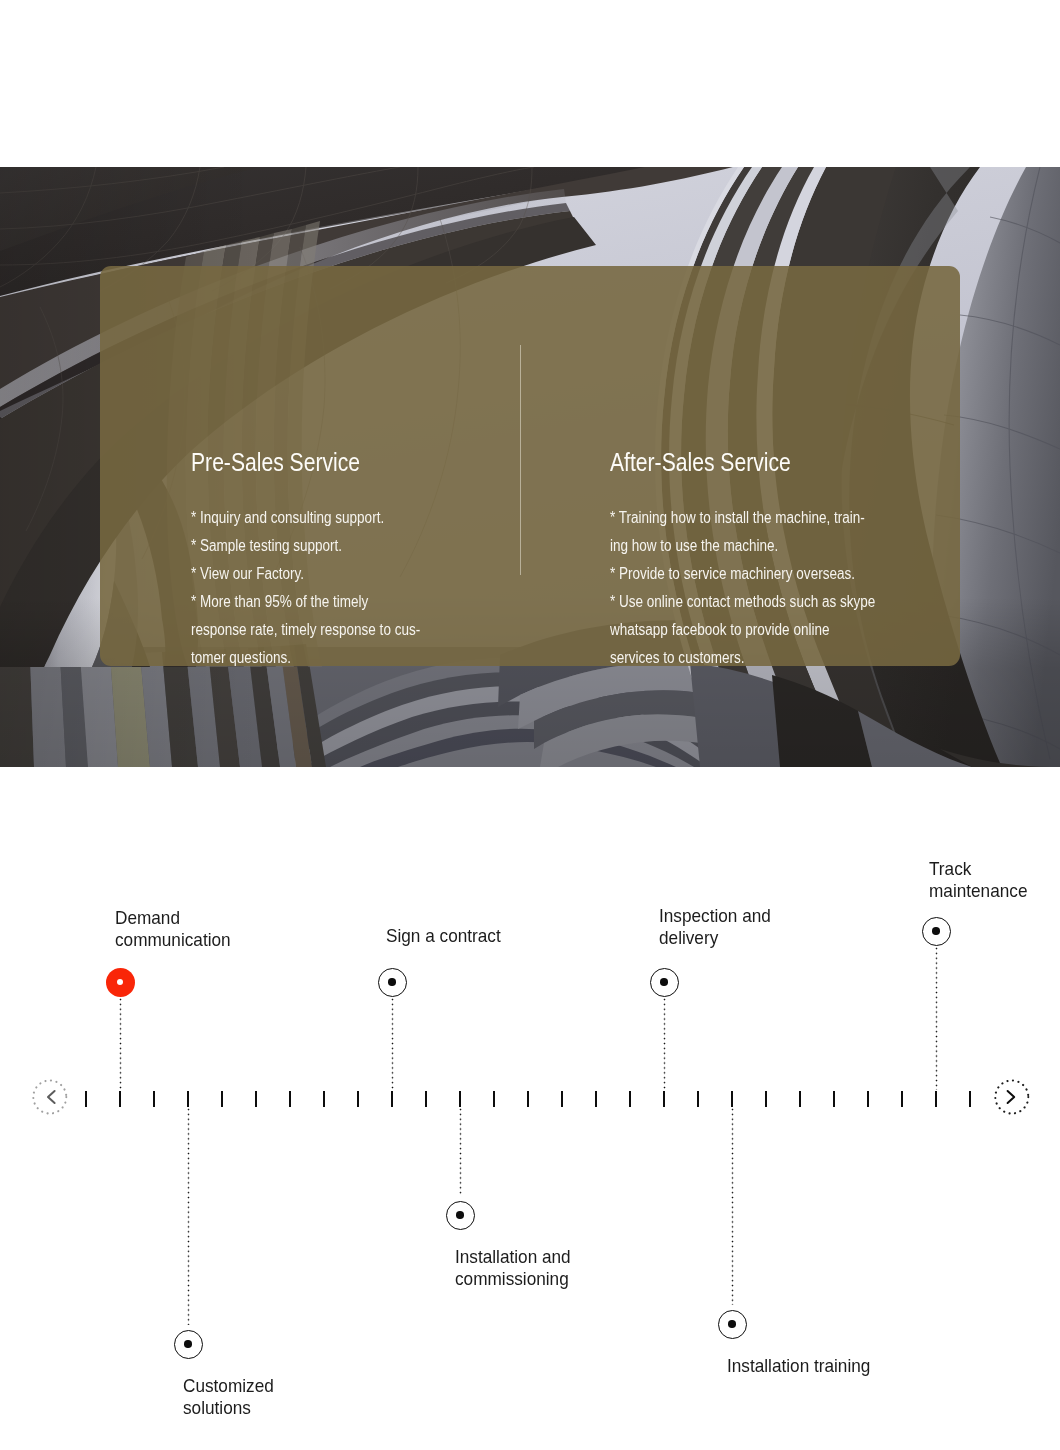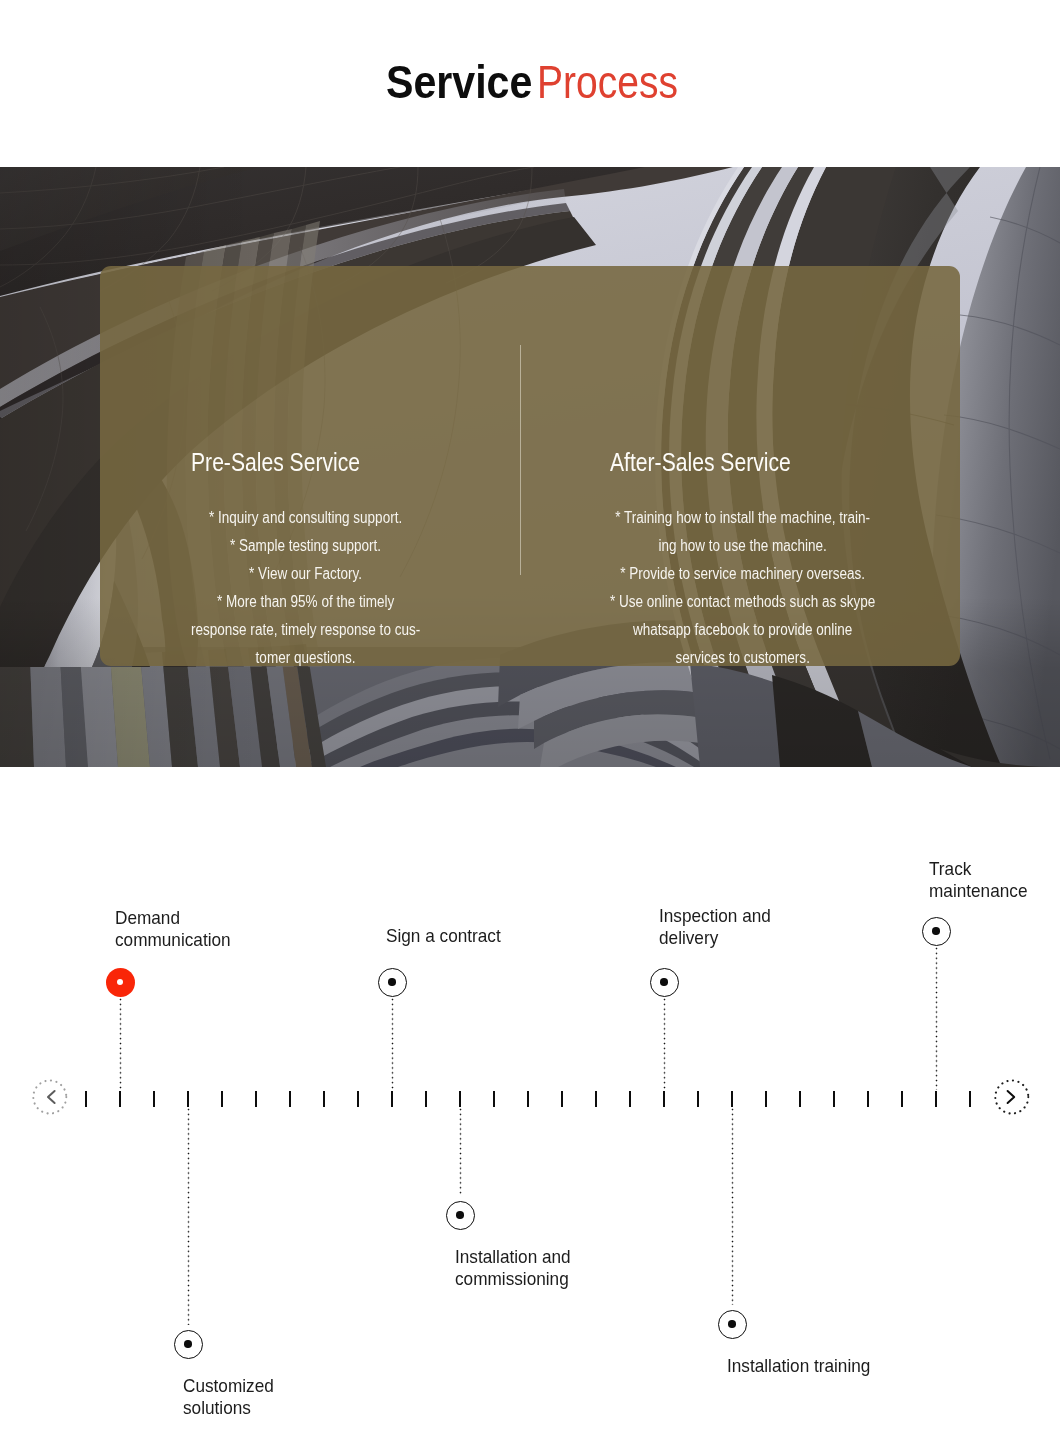--- a/index.html
+++ b/index.html
@@ -7,21 +7,21 @@
   .page{position:relative;width:1060px;height:1450px;}
   
   .heading{position:absolute;left:0;top:0;width:1060px;height:167px;}
   .heading-inner{position:absolute;left:0;top:54px;width:1060px;white-space:nowrap;}
   .h-bold{position:absolute;left:386px;top:0;font-size:47px;font-weight:700;color:#0d0d0d;letter-spacing:0px;display:inline-block;transform:scaleX(0.875);transform-origin:left top;}
   .h-light{position:absolute;left:537px;top:0;font-size:47px;font-weight:400;color:#df4130;letter-spacing:0px;display:inline-block;transform:scaleX(0.83);transform-origin:left top;}
   
   .banner{position:absolute;left:0;top:167px;width:1060px;height:600px;overflow:hidden;}
   .banner svg{position:absolute;left:0;top:0;}
   .panel{position:absolute;left:100px;top:99px;width:860px;height:400px;border-radius:11px;
-         background:rgba(118,104,64,0.885);text-align:center;}
+         background:rgba(118,104,64,0.885);}
   .panel-col{position:absolute;top:0;}
   .p-title{position:absolute;top:182px;font-size:25px;color:#fdfcf8;font-weight:400;letter-spacing:0px;white-space:nowrap;transform:scaleX(0.845);transform-origin:left top;}
   .p-body{position:absolute;top:238px;}
   .p-line{font-size:16px;color:#f6f4ef;line-height:28px;letter-spacing:0px;white-space:nowrap;transform:scaleX(0.845);transform-origin:left top;}
   .divider{position:absolute;left:420px;top:79px;width:1px;height:230px;background:rgba(232,228,214,0.55);}
   
   .timeline{position:absolute;left:0;top:767px;width:1060px;height:683px;}
   .tl-label{position:absolute;font-size:19px;color:#1c1c1c;line-height:21.5px;white-space:pre-line;transform:scaleX(0.905);transform-origin:left top;}
   .node{position:absolute;width:29px;height:29px;border-radius:50%;box-sizing:border-box;}
   .node-ring{border:1.6px solid #0d0d0d;background:#fff;}
@@ -30,26 +30,20 @@
   .node-active::after{content:"";position:absolute;left:50%;top:50%;width:6px;height:6px;margin:-3px 0 0 -3px;border-radius:50%;background:#fff;}
   .connector{position:absolute;width:3px;background-image:radial-gradient(circle at 1.5px 1.5px, #111 0.55px, rgba(17,17,17,0.3) 0.95px, rgba(0,0,0,0) 1.25px);background-size:3px 4.9px;background-repeat:repeat-y;}
   .tick{position:absolute;width:2.4px;background:#0d0d0d;}
   .arrow{position:absolute;width:38px;height:38px;}
 </style>
 </head>
 <body>
 
 <div class="page">
 
-  <div class="heading">
-    <div class="heading-inner">
-        <span class="h-bold">Service</span>
-        <span class="h-light">Process</span>
-      </div>
-  </div>
 
   <div class="banner">
     <svg width="1060" height="600" viewBox="0 0 1060 600" shape-rendering="geometricPrecision">
       <defs>
         <linearGradient id="skyG" x1="0" y1="0" x2="0.35" y2="1">
           <stop offset="0" stop-color="#d6d7e0"></stop>
           <stop offset="0.55" stop-color="#c3c4d0"></stop>
           <stop offset="1" stop-color="#b5b7c3"></stop>
         </linearGradient>
         <linearGradient id="ceilG" x1="0" y1="0" x2="0.7" y2="1">

